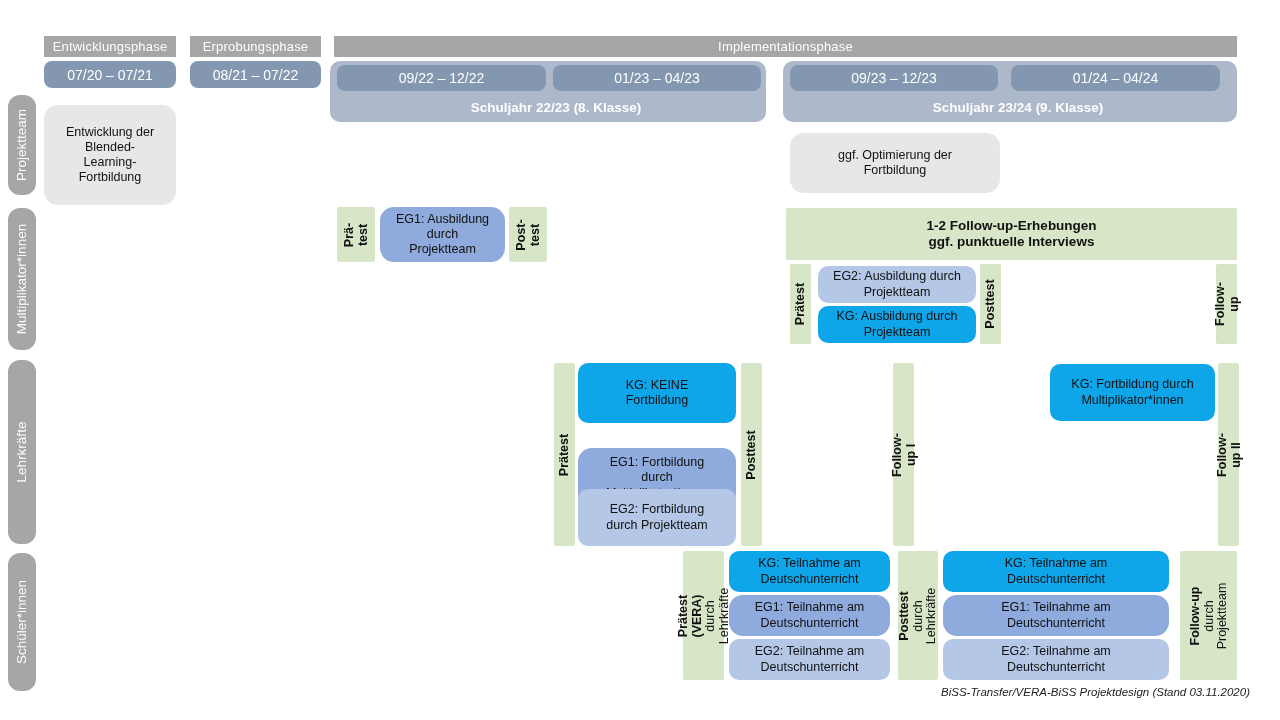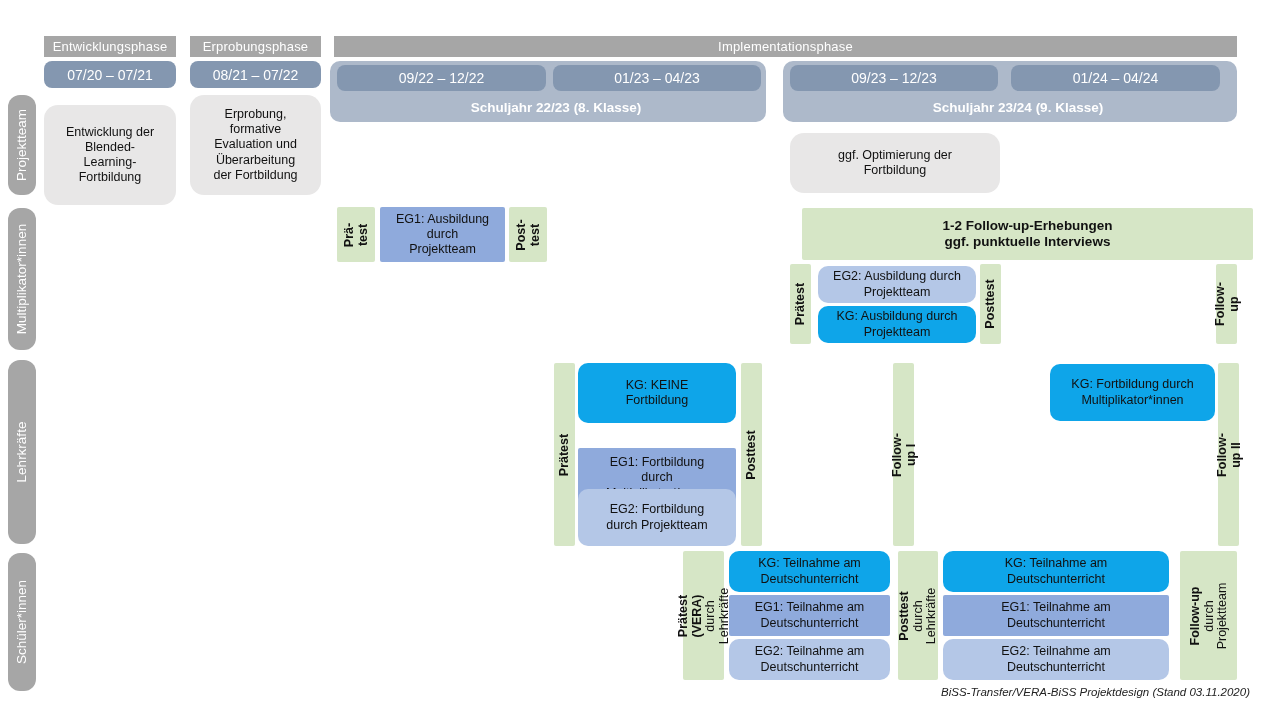--- a/index.html
+++ b/index.html
@@ -18,21 +18,21 @@
   .band{background:#adb9ca;border-radius:10px;color:#fff;font-weight:bold;font-size:13.5px;
         display:flex;align-items:flex-end;justify-content:center;padding-bottom:7px;z-index:1;padding-left:16px;}
   
   .raillab{background:#a6a6a6;border-radius:12px;}
   .raillab .vtx{color:#fff;font-size:13.5px;font-weight:normal;}
   
   .box{display:flex;align-items:center;justify-content:center;text-align:center;
        font-size:12.5px;line-height:1.22;white-space:pre-line;padding:2px 6px;}
   .gbox{background:#e8e7e7;border-radius:14px;}
   .kg{background:#0ea5e9;border-radius:10px;}
-  .eg1{background:#8faadc;border-radius:2px;}
+  .eg1{background:#8faadc;border-radius:14px;}
   .eg2{background:#b4c7e7;border-radius:10px;}
   .green{background:#d6e6c6;border-radius:2px;}
   .green.box{font-weight:bold;font-size:13.5px;}
   
   .vtx{position:absolute;top:50%;left:50%;transform:translate(-50%,-50%) rotate(-90deg);
        text-align:center;line-height:1.08;white-space:pre-line;font-size:12.5px;font-weight:bold;}
   .vtx .sub{font-weight:normal;display:block;white-space:pre-line;}
   .vtx .main{display:block;white-space:pre-line;}
   .footer{position:absolute;top:686px;right:30px;font-size:11.5px;font-style:italic;color:#222;}
 </style>
@@ -65,40 +65,35 @@
     <span class="vtx">Lehrkräfte</span>
   </div>
   <div class="abs raillab" style="left:8px;top:553px;width:28px;height:138px;">
     <span class="vtx">Schüler*innen</span>
   </div>
 
   <div class="abs box gbox" style="left:44px;top:95px;width:132px;height:100px;margin-top:10px;">Entwicklung der
 Blended-
 Learning-
 Fortbildung</div>
-  <div class="abs box gbox" style="left:190px;top:95px;width:131px;height:100px;">Erprobung,
-formative
-Evaluation und
-Überarbeitung
-der Fortbildung</div>
   <div class="abs box gbox" style="left:790px;top:133px;width:210px;height:60px;">ggf. Optimierung der
 Fortbildung</div>
 
   <div class="abs green" style="left:337px;top:207px;width:38px;height:55px;">
     <span class="vtx">Prä-
 test</span>
   </div>
   <div class="abs box eg1" style="left:380px;top:207px;width:125px;height:55px;">EG1: Ausbildung
 durch
 Projektteam</div>
   <div class="abs green" style="left:509px;top:207px;width:38px;height:55px;">
     <span class="vtx">Post-
 test</span>
   </div>
-  <div class="abs box green" style="left:786px;top:208px;width:451px;height:52px;margin-left:16px;">1-2 Follow-up-Erhebungen
+  <div class="abs box green" style="left:786px;top:208px;width:451px;height:52px;">1-2 Follow-up-Erhebungen
 ggf. punktuelle Interviews</div>
   <div class="abs green" style="left:790px;top:264px;width:21px;height:80px;">
     <span class="vtx">Prätest</span>
   </div>
   <div class="abs box eg2" style="left:818px;top:266px;width:158px;height:37px;">EG2: Ausbildung durch
 Projektteam</div>
   <div class="abs box kg" style="left:818px;top:306px;width:158px;height:37px;">KG: Ausbildung durch
 Projektteam</div>
   <div class="abs green" style="left:980px;top:264px;width:21px;height:80px;">
     <span class="vtx">Posttest</span>

